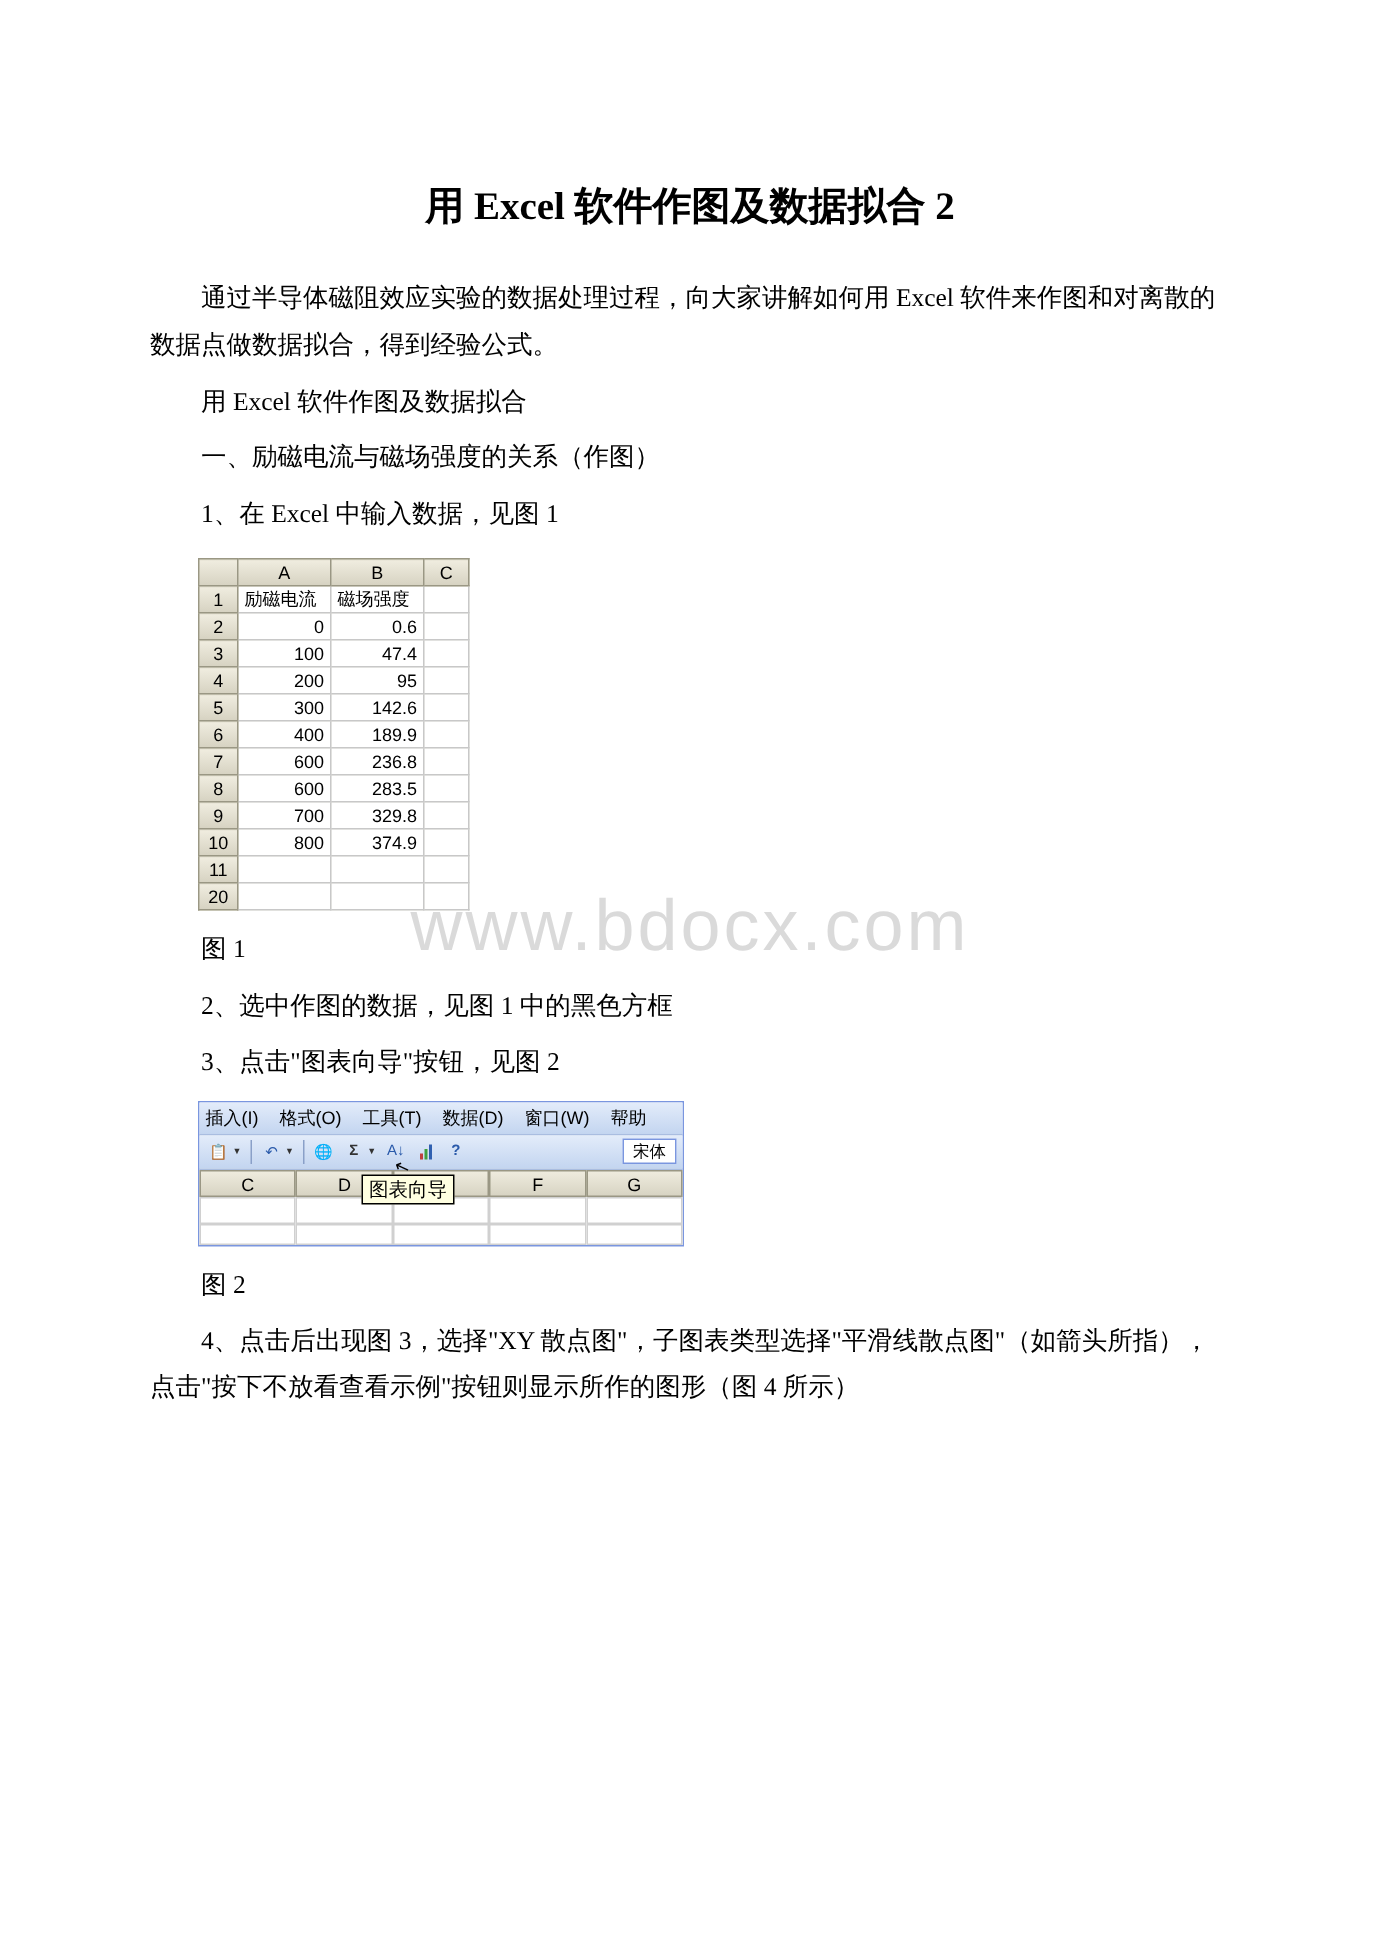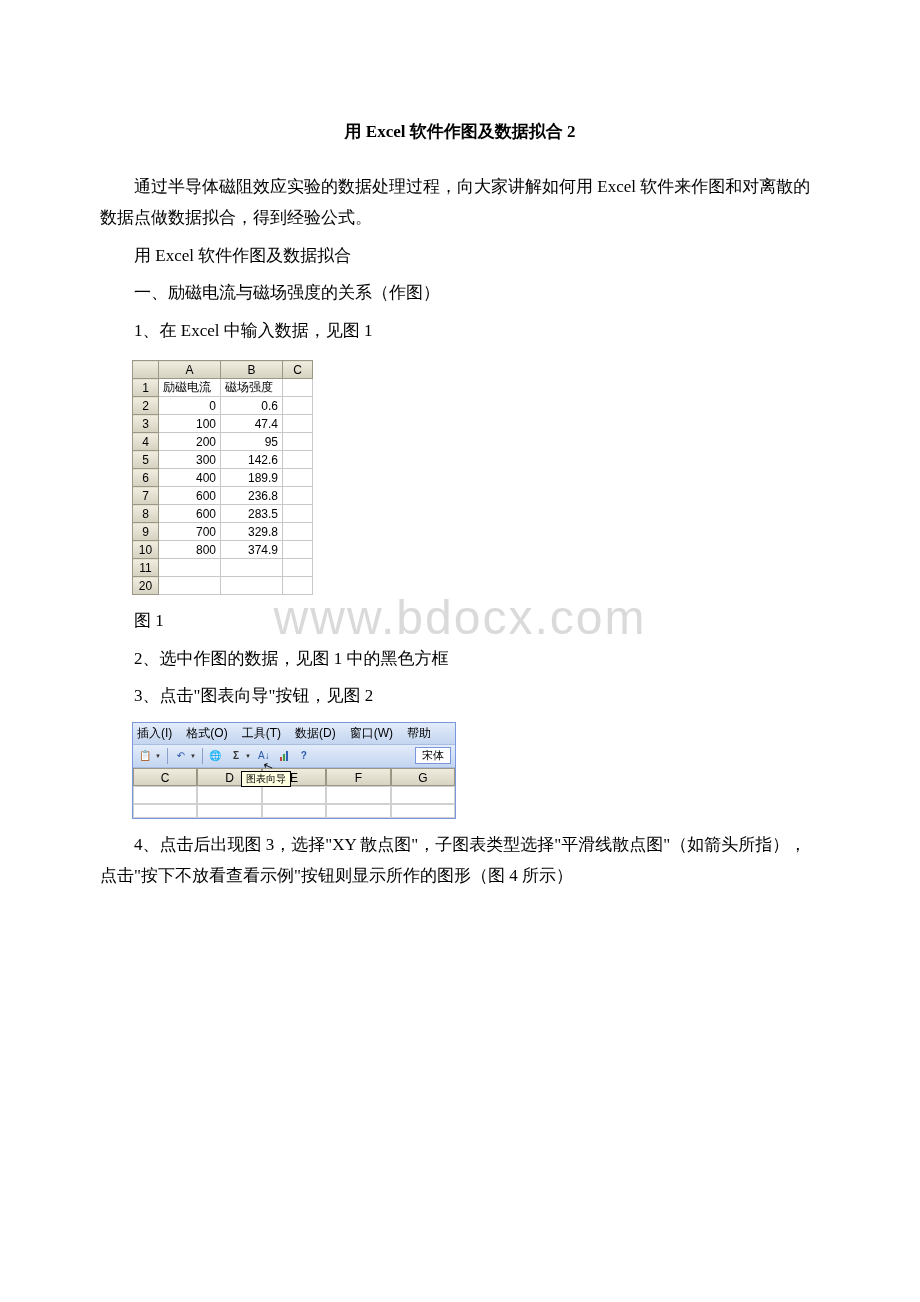--- a/index.html
+++ b/index.html
@@ -6,21 +6,21 @@
     body {
       width: 920px;
       height: 1302px;
       background: #ffffff;
       font-family: "SimSun", "宋体", serif;
       padding: 120px 100px 0 100px;
       position: relative;
     }
     .doc-title {
       text-align: center;
-      font-size: 17px;
+      font-size: 26px;
       font-weight: bold;
       margin-bottom: 28px;
       font-family: "SimSun", serif;
     }
     .body-text {
       font-size: 17px;
       line-height: 1.85;
       text-indent: 2em;
       margin-bottom: 6px;
     }
@@ -152,21 +152,21 @@
       color: #000;
       transform: rotate(-20deg);
     }
     .tooltip {
       position: absolute;
       left: 108px;
       top: 26px;
       background: #ffffe1;
       border: 1px solid #000;
       padding: 0 4px;
-      font-size: 10px;
+      font-size: 13px;
       z-index: 5;
     }
     .fig2-colheads {
       display: flex;
       background: linear-gradient(#f0ede0, #d6d2c1);
     }
     .fig2-colheads div {
       flex: 1;
       border: 1px solid #9a9784;
       text-align: center;
@@ -355,15 +355,16 @@
     </div>
     <div class="fig2-cells row2">
       <div></div>
         <div></div>
         <div></div>
         <div></div>
         <div></div>
     </div>
   </div>
 
+  <p class="body-text">图 2</p>
   <p class="body-text">4、点击后出现图 3，选择"XY 散点图"，子图表类型选择"平滑线散点图"（如箭头所指），点击"按下不放看查看示例"按钮则显示所作的图形（图 4 所示）</p>
 
 </div>
 
 </body></html>

